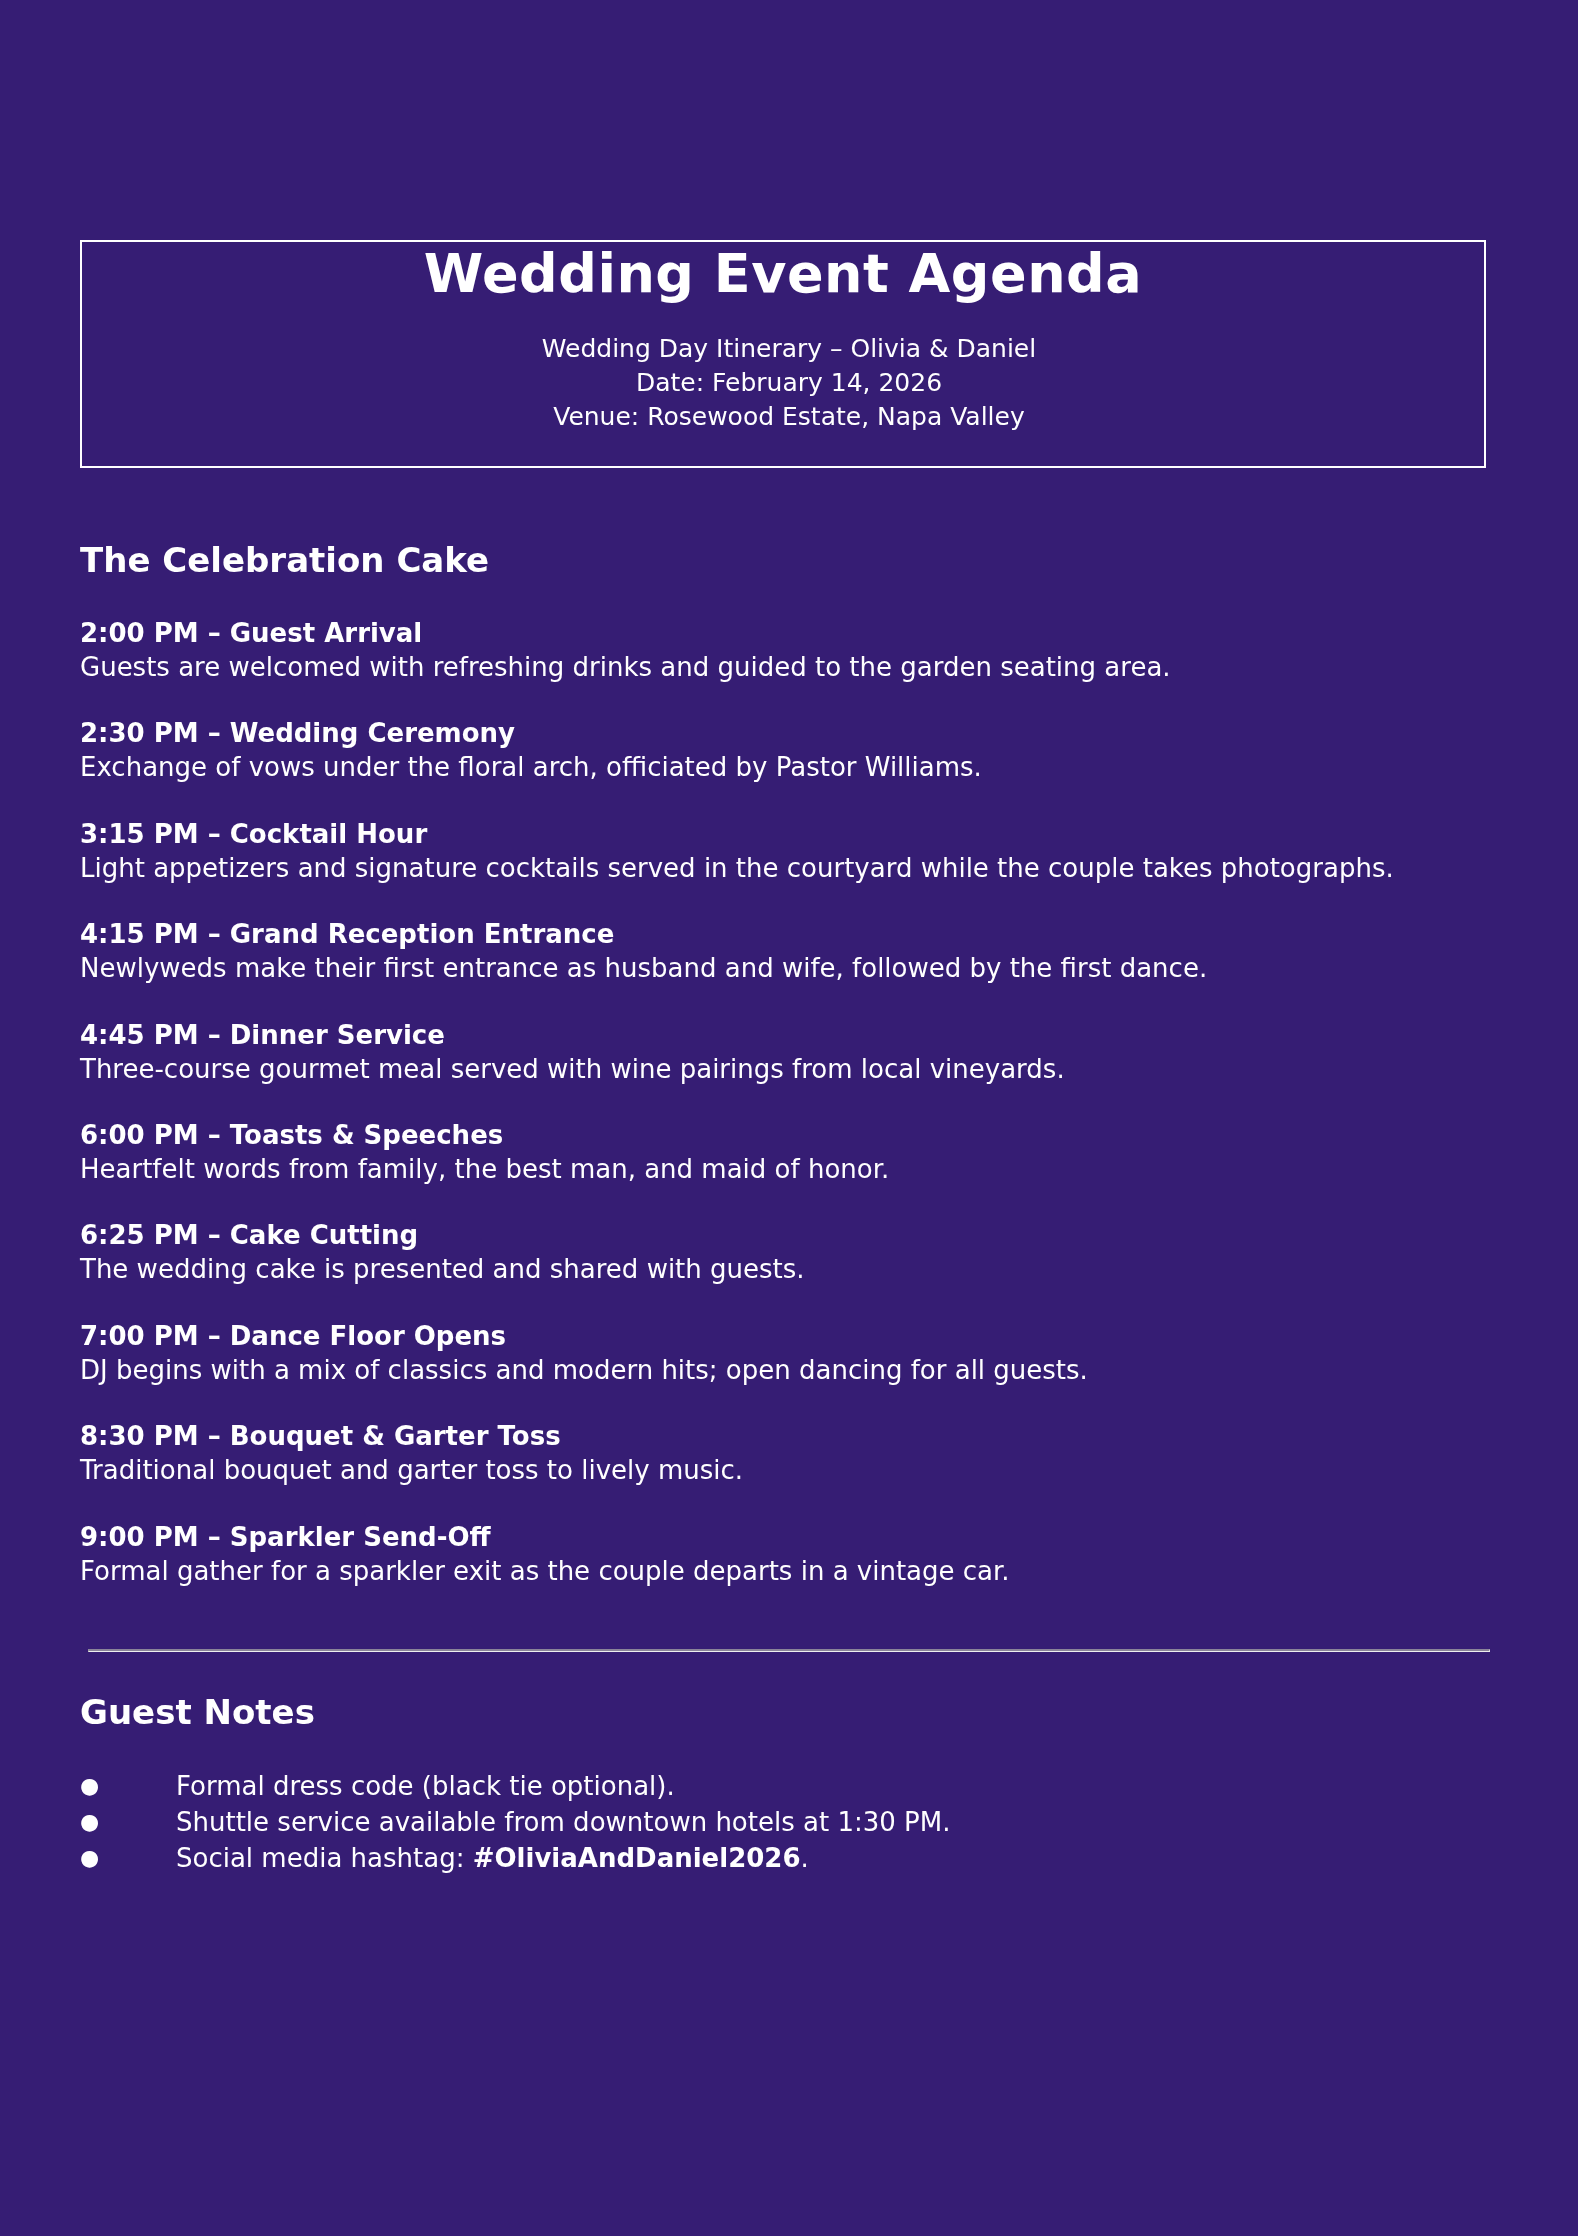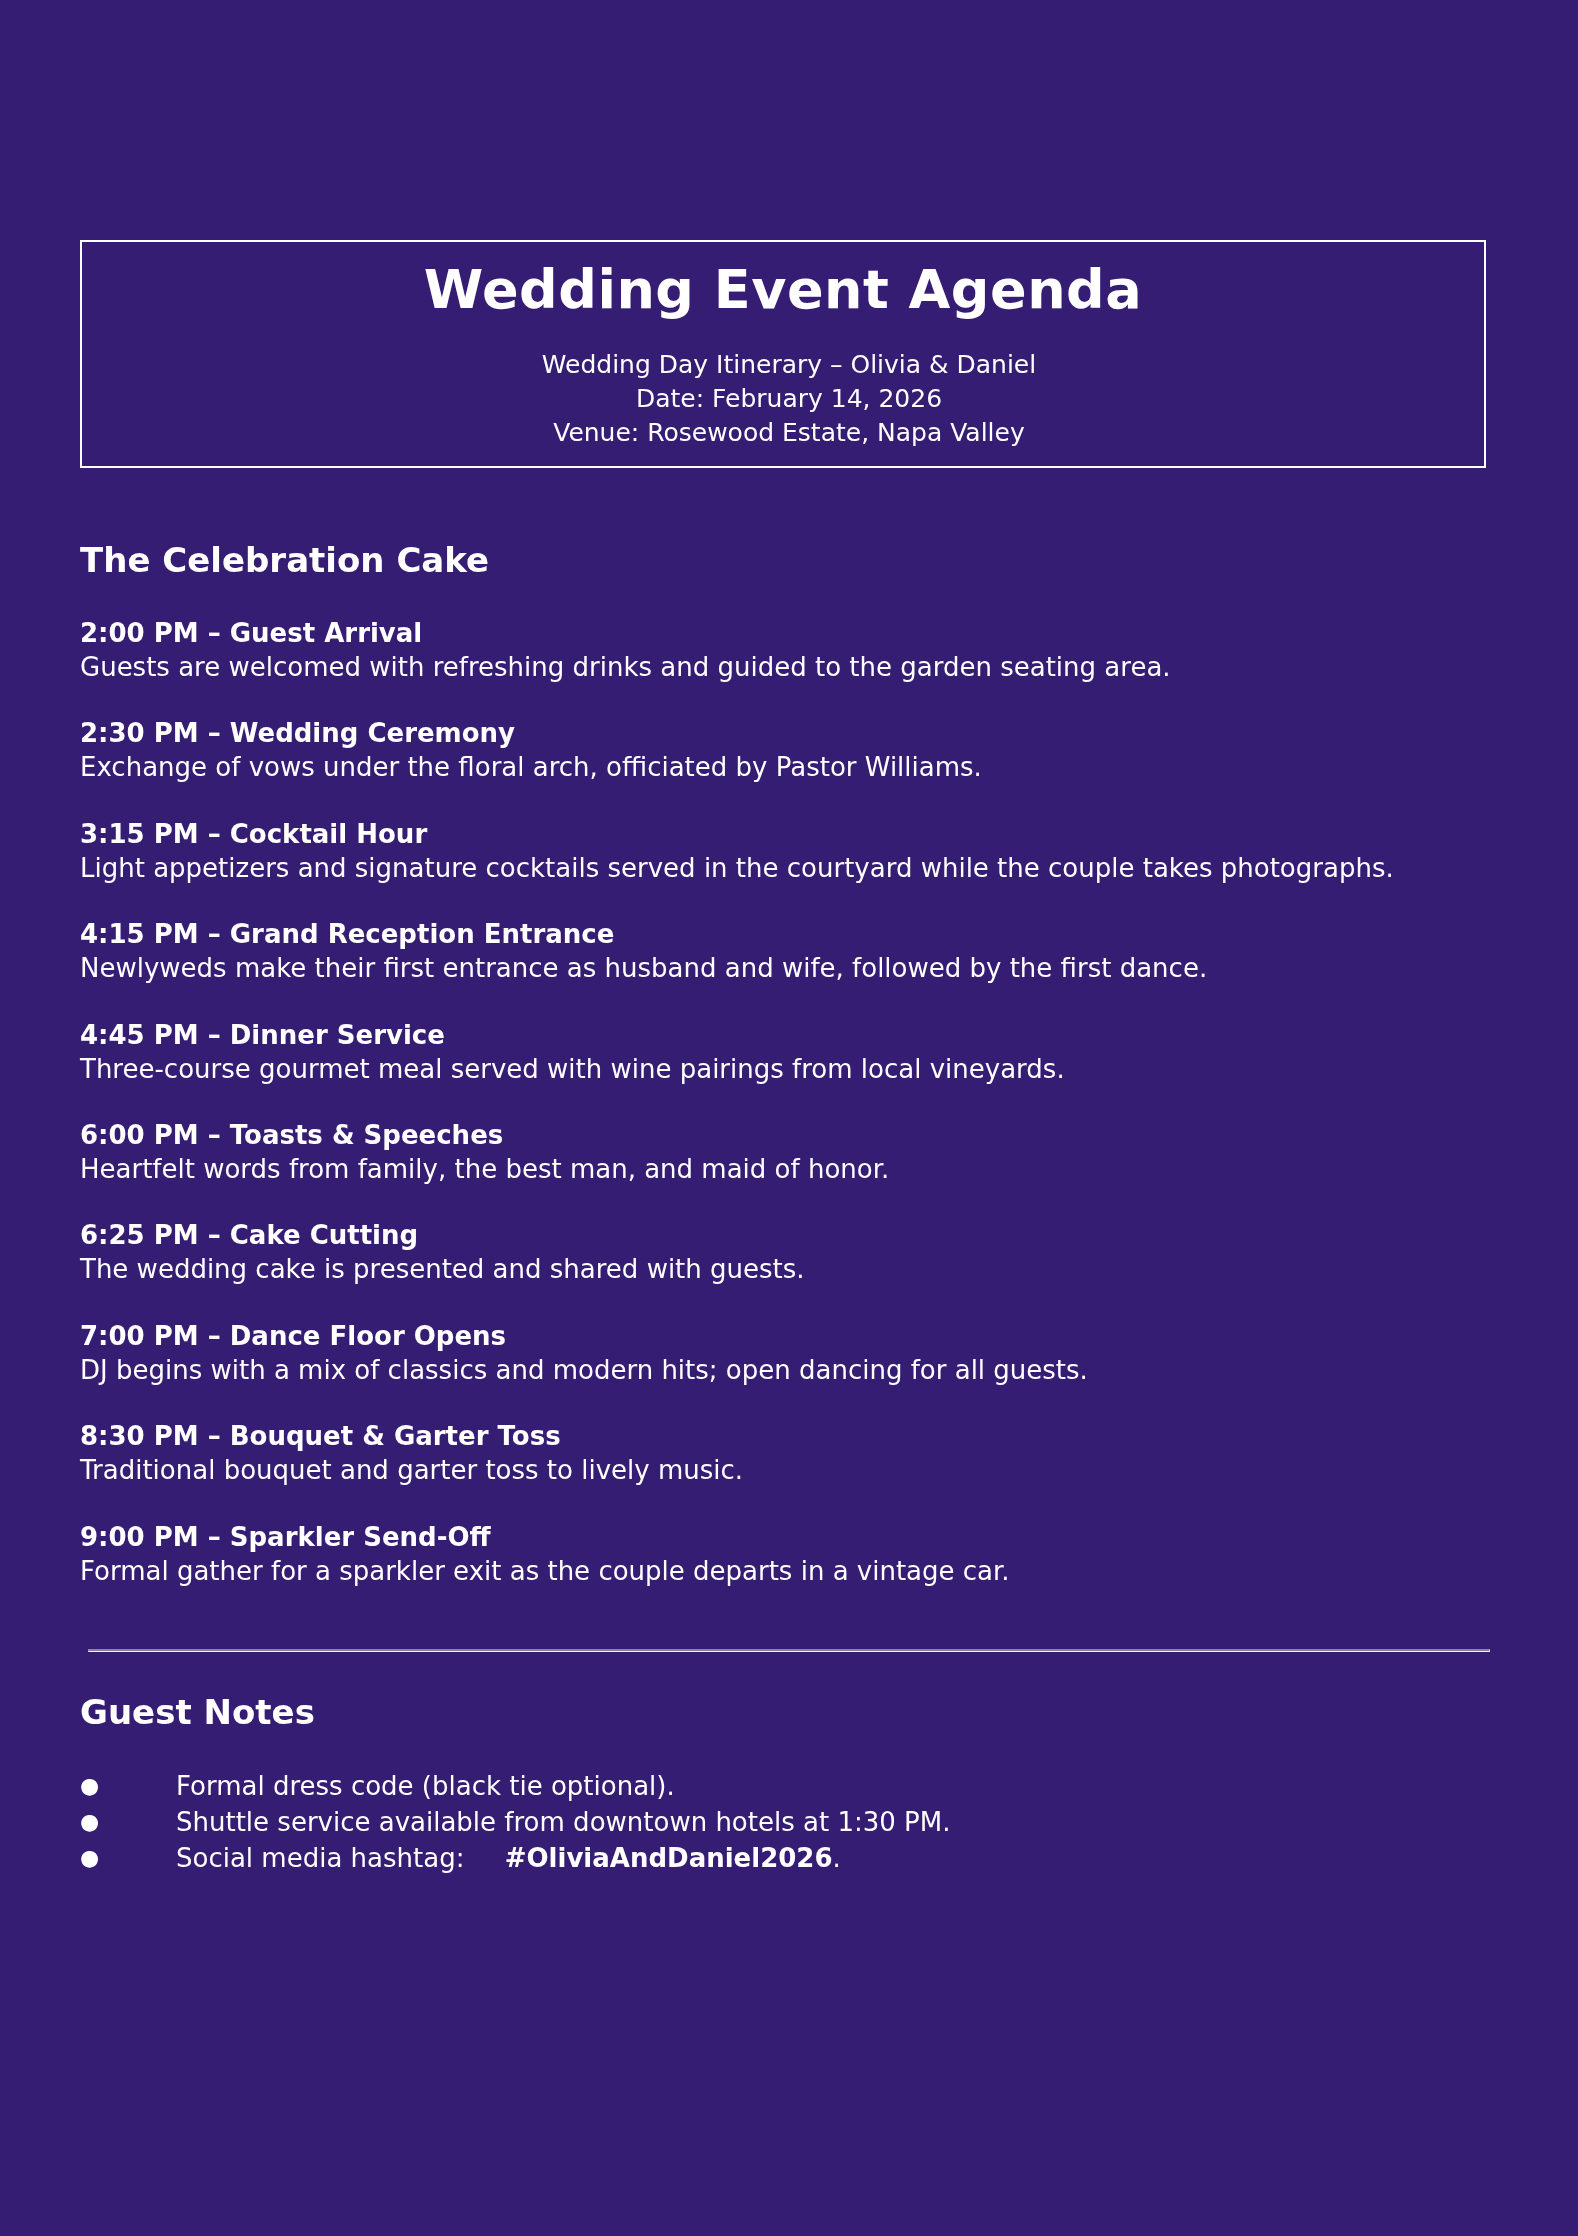--- a/index.html
+++ b/index.html
@@ -20,21 +20,21 @@
       left: 80px;
       top: 240px;
       width: 1406px;
       height: 228px;
       border: 2px solid #ffffff;
       box-sizing: border-box;
       text-align: center;
     }
     .title {
       margin: 0;
-      padding-top: 16px;
+      padding-top: 0;
       font-size: 54px;
       font-weight: bold;
       line-height: 64px;
       letter-spacing: 0.5px;
     }
     .subtitle {
       margin-top: 26px;
       font-size: 25px;
       line-height: 34px;
       margin-left: 12px;
@@ -96,21 +96,21 @@
       line-height: 36px;
       white-space: nowrap;
       padding-left: 96px;
     }
     .bullet {
       position: absolute;
       left: 0;
       top: 0;
       font-size: 22px;
     }
-    .hashtag { font-weight: bold; margin-left: 32px; }
+    .hashtag { font-weight: bold; }
   </style>
 </head>
 <body>
 
 <header class="header-box">
   <h1 class="title">Wedding Event Agenda</h1>
   <div class="subtitle">
     <div>Wedding Day Itinerary – Olivia &amp; Daniel</div>
     <div>Date: February 14, 2026</div>
     <div>Venue: Rosewood Estate, Napa Valley</div>

